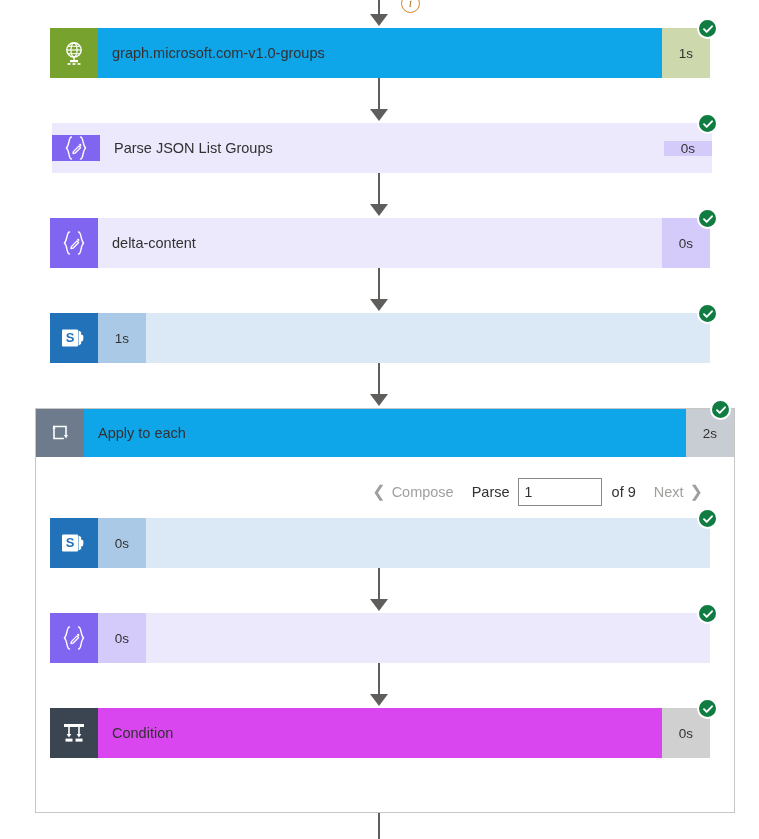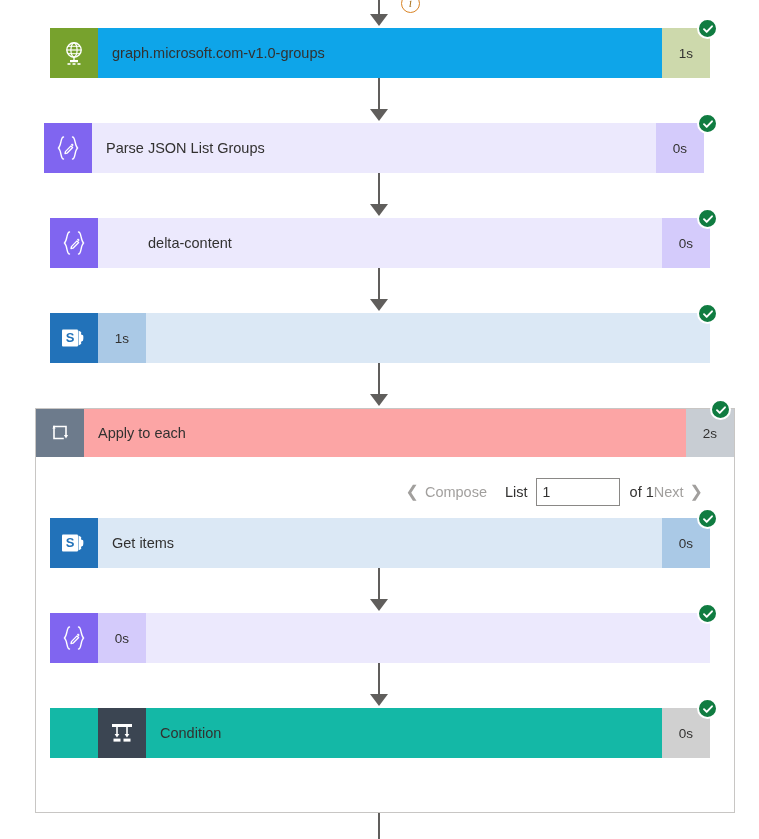--- a/index.html
+++ b/index.html
@@ -100,25 +100,25 @@
   .theme-http   .duration { background: #cdd9ac; }
 
   .theme-data   { background: #ece9fd; }
   .theme-data   .icon-box { background: #8065f0; }
   .theme-data   .duration { background: #d4cbfb; }
 
   .theme-sp     { background: #dbe8f5; }
   .theme-sp     .icon-box { background: #2272b9; }
   .theme-sp     .duration { background: #aac9e6; }
 
-  .theme-ctrl   { background: #fca5a5; }
+  .theme-ctrl   { background: #0ea5e9; }
   .theme-ctrl   .icon-box { background: #6d7b8c; }
   .theme-ctrl   .duration { background: #c8cdd3; }
 
-  .theme-cond   { background: #14b8a6; padding-left: 48px; }
+  .theme-cond   { background: #d946ef; }
   .theme-cond   .icon-box { background: #3b4552; }
   .theme-cond   .duration { background: #d0d0d0; }
 
   
   .status-badge {
     position: absolute;
     width: 21px;
     height: 21px;
     border-radius: 50%;
     background: #107c41;
@@ -159,21 +159,21 @@
     color: #323130;
   }
   .pager .pg-prev, .pager .pg-next {
     color: #a19f9d;
     display: flex;
     align-items: center;
     gap: 6px;
     cursor: default;
   }
   .pager .pg-prev { margin-right: 18px; }
-  .pager .pg-next { }
+  .pager .pg-next { margin-left: 18px; }
   .pager .chev { font-size: 16px; line-height: 1; }
   .pager .pg-show { margin-right: 8px; }
   .pager .pg-input {
     width: 84px;
     height: 28px;
     border: 1px solid #8a8886;
     box-sizing: border-box;
     font-size: 14px;
     font-family: "Liberation Sans", sans-serif;
     color: #323130;
@@ -215,42 +215,42 @@
   </div>
   <div class="status-badge" style="left:697px;top:18px;">
     <svg width="12" height="12" viewBox="0 0 12 12">
         <path d="M2 6.2 L4.7 8.9 L10 3.3" fill="none" stroke="#ffffff" stroke-width="1.9" stroke-linecap="round" stroke-linejoin="round"></path>
       </svg>
   </div>
 
   <div class="connector" style="top:78px;height:33px;"></div>
   <div class="arrowhead" style="top:109px;"></div>
 
-  <div class="card theme-data" style="left:44px;top:123px;width:660px;">
+  <div class="card theme-data" style="left:52px;top:123px;width:660px;align-items:center;">
     <div class="icon-box">
       <svg class="glyph" width="30" height="26" viewBox="0 0 30 26">
         <path d="M10.5 2 C7.5 2 8.6 10 5.5 13 C8.6 16 7.5 24 10.5 24" fill="none" stroke="#ffffff" stroke-width="1.4" stroke-linecap="round"></path>
         <path d="M19.5 2 C22.5 2 21.4 10 24.5 13 C21.4 16 22.5 24 19.5 24" fill="none" stroke="#ffffff" stroke-width="1.4" stroke-linecap="round"></path>
         <path d="M12.4 16.6 L12.0 18.6 L14.0 18.2 L19.6 12.5 L18.0 10.9 Z" fill="none" stroke="#ffffff" stroke-width="1.3" stroke-linejoin="round"></path>
         <path d="M17.9 9.6 L19.1 8.4 L20.7 10.0 L19.5 11.2 Z" fill="#ffffff"></path>
       </svg>
     </div>
     <div class="title">Parse JSON List Groups</div>
     <div class="duration">0s</div>
   </div>
   <div class="status-badge" style="left:697px;top:113px;">
     <svg width="12" height="12" viewBox="0 0 12 12">
         <path d="M2 6.2 L4.7 8.9 L10 3.3" fill="none" stroke="#ffffff" stroke-width="1.9" stroke-linecap="round" stroke-linejoin="round"></path>
       </svg>
   </div>
 
   <div class="connector" style="top:173px;height:33px;"></div>
   <div class="arrowhead" style="top:204px;"></div>
 
-  <div class="card theme-data" style="left:50px;top:218px;width:660px;gap:36px;">
+  <div class="card theme-data" style="left:50px;top:218px;width:660px;">
     <div class="icon-box">
       <svg class="glyph" width="30" height="26" viewBox="0 0 30 26">
         <path d="M10.5 2 C7.5 2 8.6 10 5.5 13 C8.6 16 7.5 24 10.5 24" fill="none" stroke="#ffffff" stroke-width="1.4" stroke-linecap="round"></path>
         <path d="M19.5 2 C22.5 2 21.4 10 24.5 13 C21.4 16 22.5 24 19.5 24" fill="none" stroke="#ffffff" stroke-width="1.4" stroke-linecap="round"></path>
         <path d="M12.4 16.6 L12.0 18.6 L14.0 18.2 L19.6 12.5 L18.0 10.9 Z" fill="none" stroke="#ffffff" stroke-width="1.3" stroke-linejoin="round"></path>
         <path d="M17.9 9.6 L19.1 8.4 L20.7 10.0 L19.5 11.2 Z" fill="#ffffff"></path>
       </svg>
     </div>
     <div class="title">delta-content</div>
     <div class="duration">0s</div>
@@ -303,40 +303,39 @@
     <svg width="12" height="12" viewBox="0 0 12 12">
         <path d="M2 6.2 L4.7 8.9 L10 3.3" fill="none" stroke="#ffffff" stroke-width="1.9" stroke-linecap="round" stroke-linejoin="round"></path>
       </svg>
   </div>
 
   <div class="pager">
     <span class="pg-prev">
       <span class="chev">❮</span>
       <span>Compose</span>
     </span>
-    <span class="pg-show">List</span>
+    <span class="pg-show">Parse</span>
     <input class="pg-input" type="text" value="1" style="">
-    <span class="pg-of">of 1</span>
+    <span class="pg-of">of 9</span>
     <span class="pg-next">
       <span>Next</span>
       <span class="chev">❯</span>
     </span>
   </div>
 
   <div class="card theme-sp" style="left:50px;top:518px;width:660px;">
     <div class="icon-box">
       <svg class="glyph" width="30" height="26" viewBox="0 0 30 26">
         <rect x="3" y="4.5" width="16" height="17" rx="1" fill="#ffffff"></rect>
         <text x="11" y="17" font-family="Liberation Sans, sans-serif" font-size="13" font-weight="bold" fill="#2272b9" text-anchor="middle">S</text>
         <path d="M19.5 5.5 A 8.2 8.2 0 0 1 19.5 20.5 Z" fill="#ffffff"></path>
         <circle cx="23.5" cy="8.6" r="1.5" fill="#2272b9"></circle>
         <circle cx="23.5" cy="17.4" r="1.5" fill="#2272b9"></circle>
       </svg>
     </div>
-    <div class="title">Get items</div>
     <div class="duration">0s</div>
   </div>
   <div class="status-badge" style="left:697px;top:508px;">
     <svg width="12" height="12" viewBox="0 0 12 12">
         <path d="M2 6.2 L4.7 8.9 L10 3.3" fill="none" stroke="#ffffff" stroke-width="1.9" stroke-linecap="round" stroke-linejoin="round"></path>
       </svg>
   </div>
 
   <div class="connector" style="top:568px;height:33px;"></div>
   <div class="arrowhead" style="top:599px;"></div>

